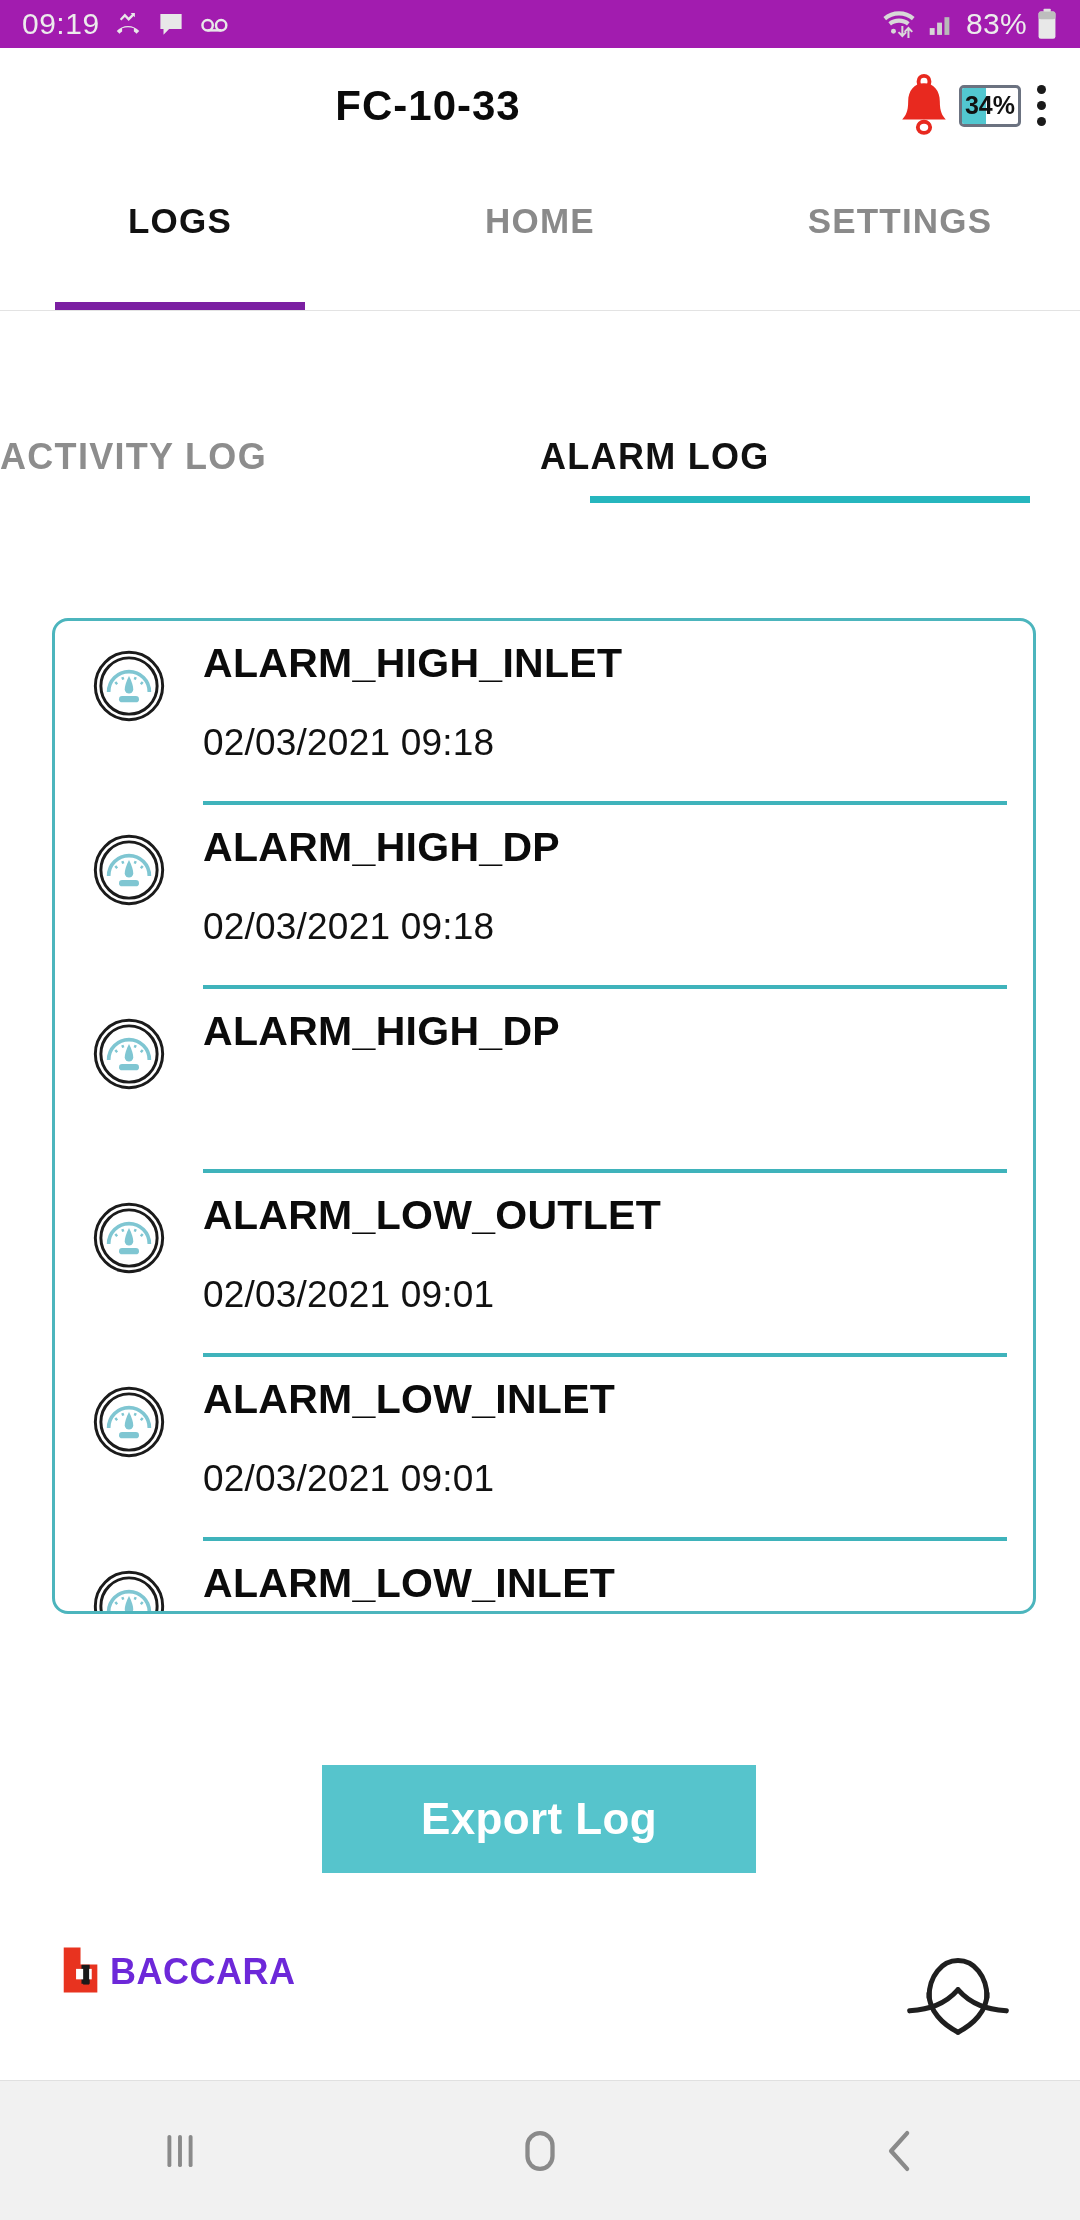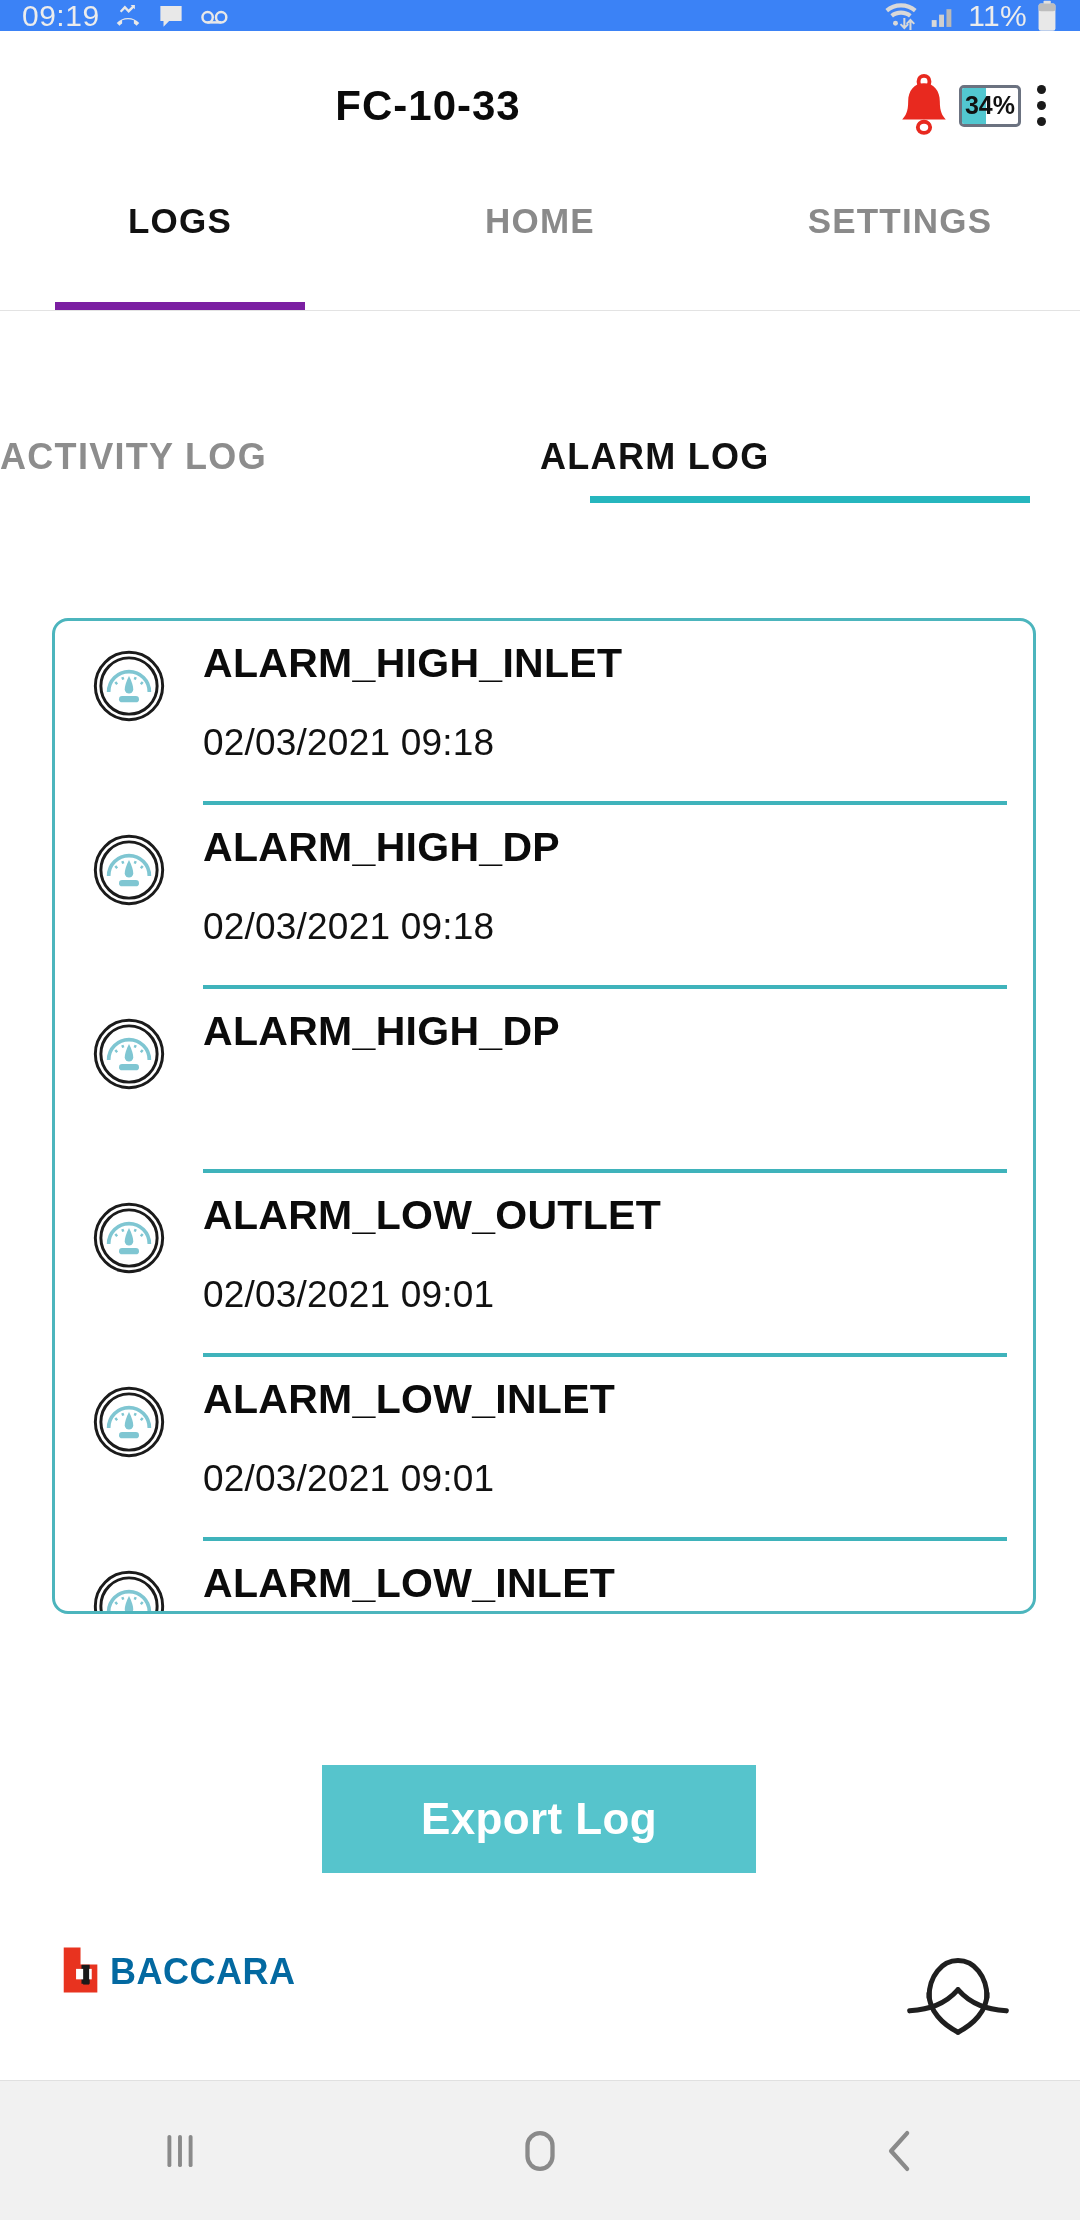--- a/index.html
+++ b/index.html
@@ -5,22 +5,22 @@
   * { margin:0; padding:0; box-sizing:border-box; }
   html, body {
     width:1080px; height:2220px;
     font-family:"Liberation Sans", sans-serif;
     background:#ffffff; overflow:hidden;
   }
   body { position:relative; }
 
   
   .statusbar {
-    position:absolute; top:0; left:0; width:1080px; height:31px;
-    background:#3b82f6; display:flex; align-items:center;
+    position:absolute; top:0; left:0; width:1080px; height:48px;
+    background:#a21caf; display:flex; align-items:center;
     padding:0 22px; color:#e8e8e8;
   }
   .sb-left { display:flex; align-items:center; gap:13px; }
   .sb-time { font-size:30px; letter-spacing:0.5px; color:#ececec; }
   .sb-right { margin-left:auto; display:flex; align-items:center; gap:9px; }
   .sb-batt-pct { font-size:30px; color:#ececec; letter-spacing:0.3px; }
   .ic { display:block; }
 
   
   .appbar {
@@ -126,21 +126,21 @@
     font-size:44px; font-weight:bold; color:#ffffff; letter-spacing:0.4px;
   }
 
   
   .footer {
     position:absolute; top:1900px; left:0; width:1080px; height:180px;
     background:#ffffff;
   }
   .baccara { position:absolute; left:60px; top:42px; display:flex; align-items:center; }
   .baccara-txt {
-    font-size:36px; font-weight:bold; color:#0369a1;
+    font-size:36px; font-weight:bold; color:#6d28d9;
     letter-spacing:0.5px; margin-left:-6px;
   }
   .brand-mark { position:absolute; right:64px; top:20px; }
 
   
   .navbar {
     position:absolute; bottom:0; left:0; width:1080px; height:140px;
     background:#f1f1f1; display:flex; align-items:center;
     justify-content:space-around; border-top:1px solid #e0e0e0;
   }
@@ -181,21 +181,21 @@
         <path d="M20.2 20.6l0-5.2 1.5 1.5.9-1-3.1-3.1-3.1 3.1.9 1 1.5-1.5 0 5.2z" fill="#d8d8d8"></path>
       </svg>
     </span>
     <span>
       <svg class="ic" width="30" height="30" viewBox="0 0 22 22">
         <rect x="2" y="14" width="3.6" height="5" fill="#d8d8d8"></rect>
         <rect x="7.4" y="10" width="3.6" height="9" fill="#cfcfcf"></rect>
         <rect x="12.8" y="6" width="3.6" height="13" fill="#b9b9b9"></rect>
       </svg>
     </span>
-    <span class="sb-batt-pct">11%</span>
+    <span class="sb-batt-pct">83%</span>
     <span>
       <svg class="ic" width="22" height="32" viewBox="0 0 14 22">
         <rect x="4.6" y="0.5" width="5" height="2.2" rx="0.6" fill="#e0e0e0"></rect>
         <rect x="1.2" y="2.4" width="11.6" height="18.8" rx="1.6" fill="#e8e8e8"></rect>
         <rect x="1.2" y="2.4" width="11.6" height="5.4" rx="1.6" fill="#bdbdbd"></rect>
       </svg>
     </span>
   </div>
 </div>
 

